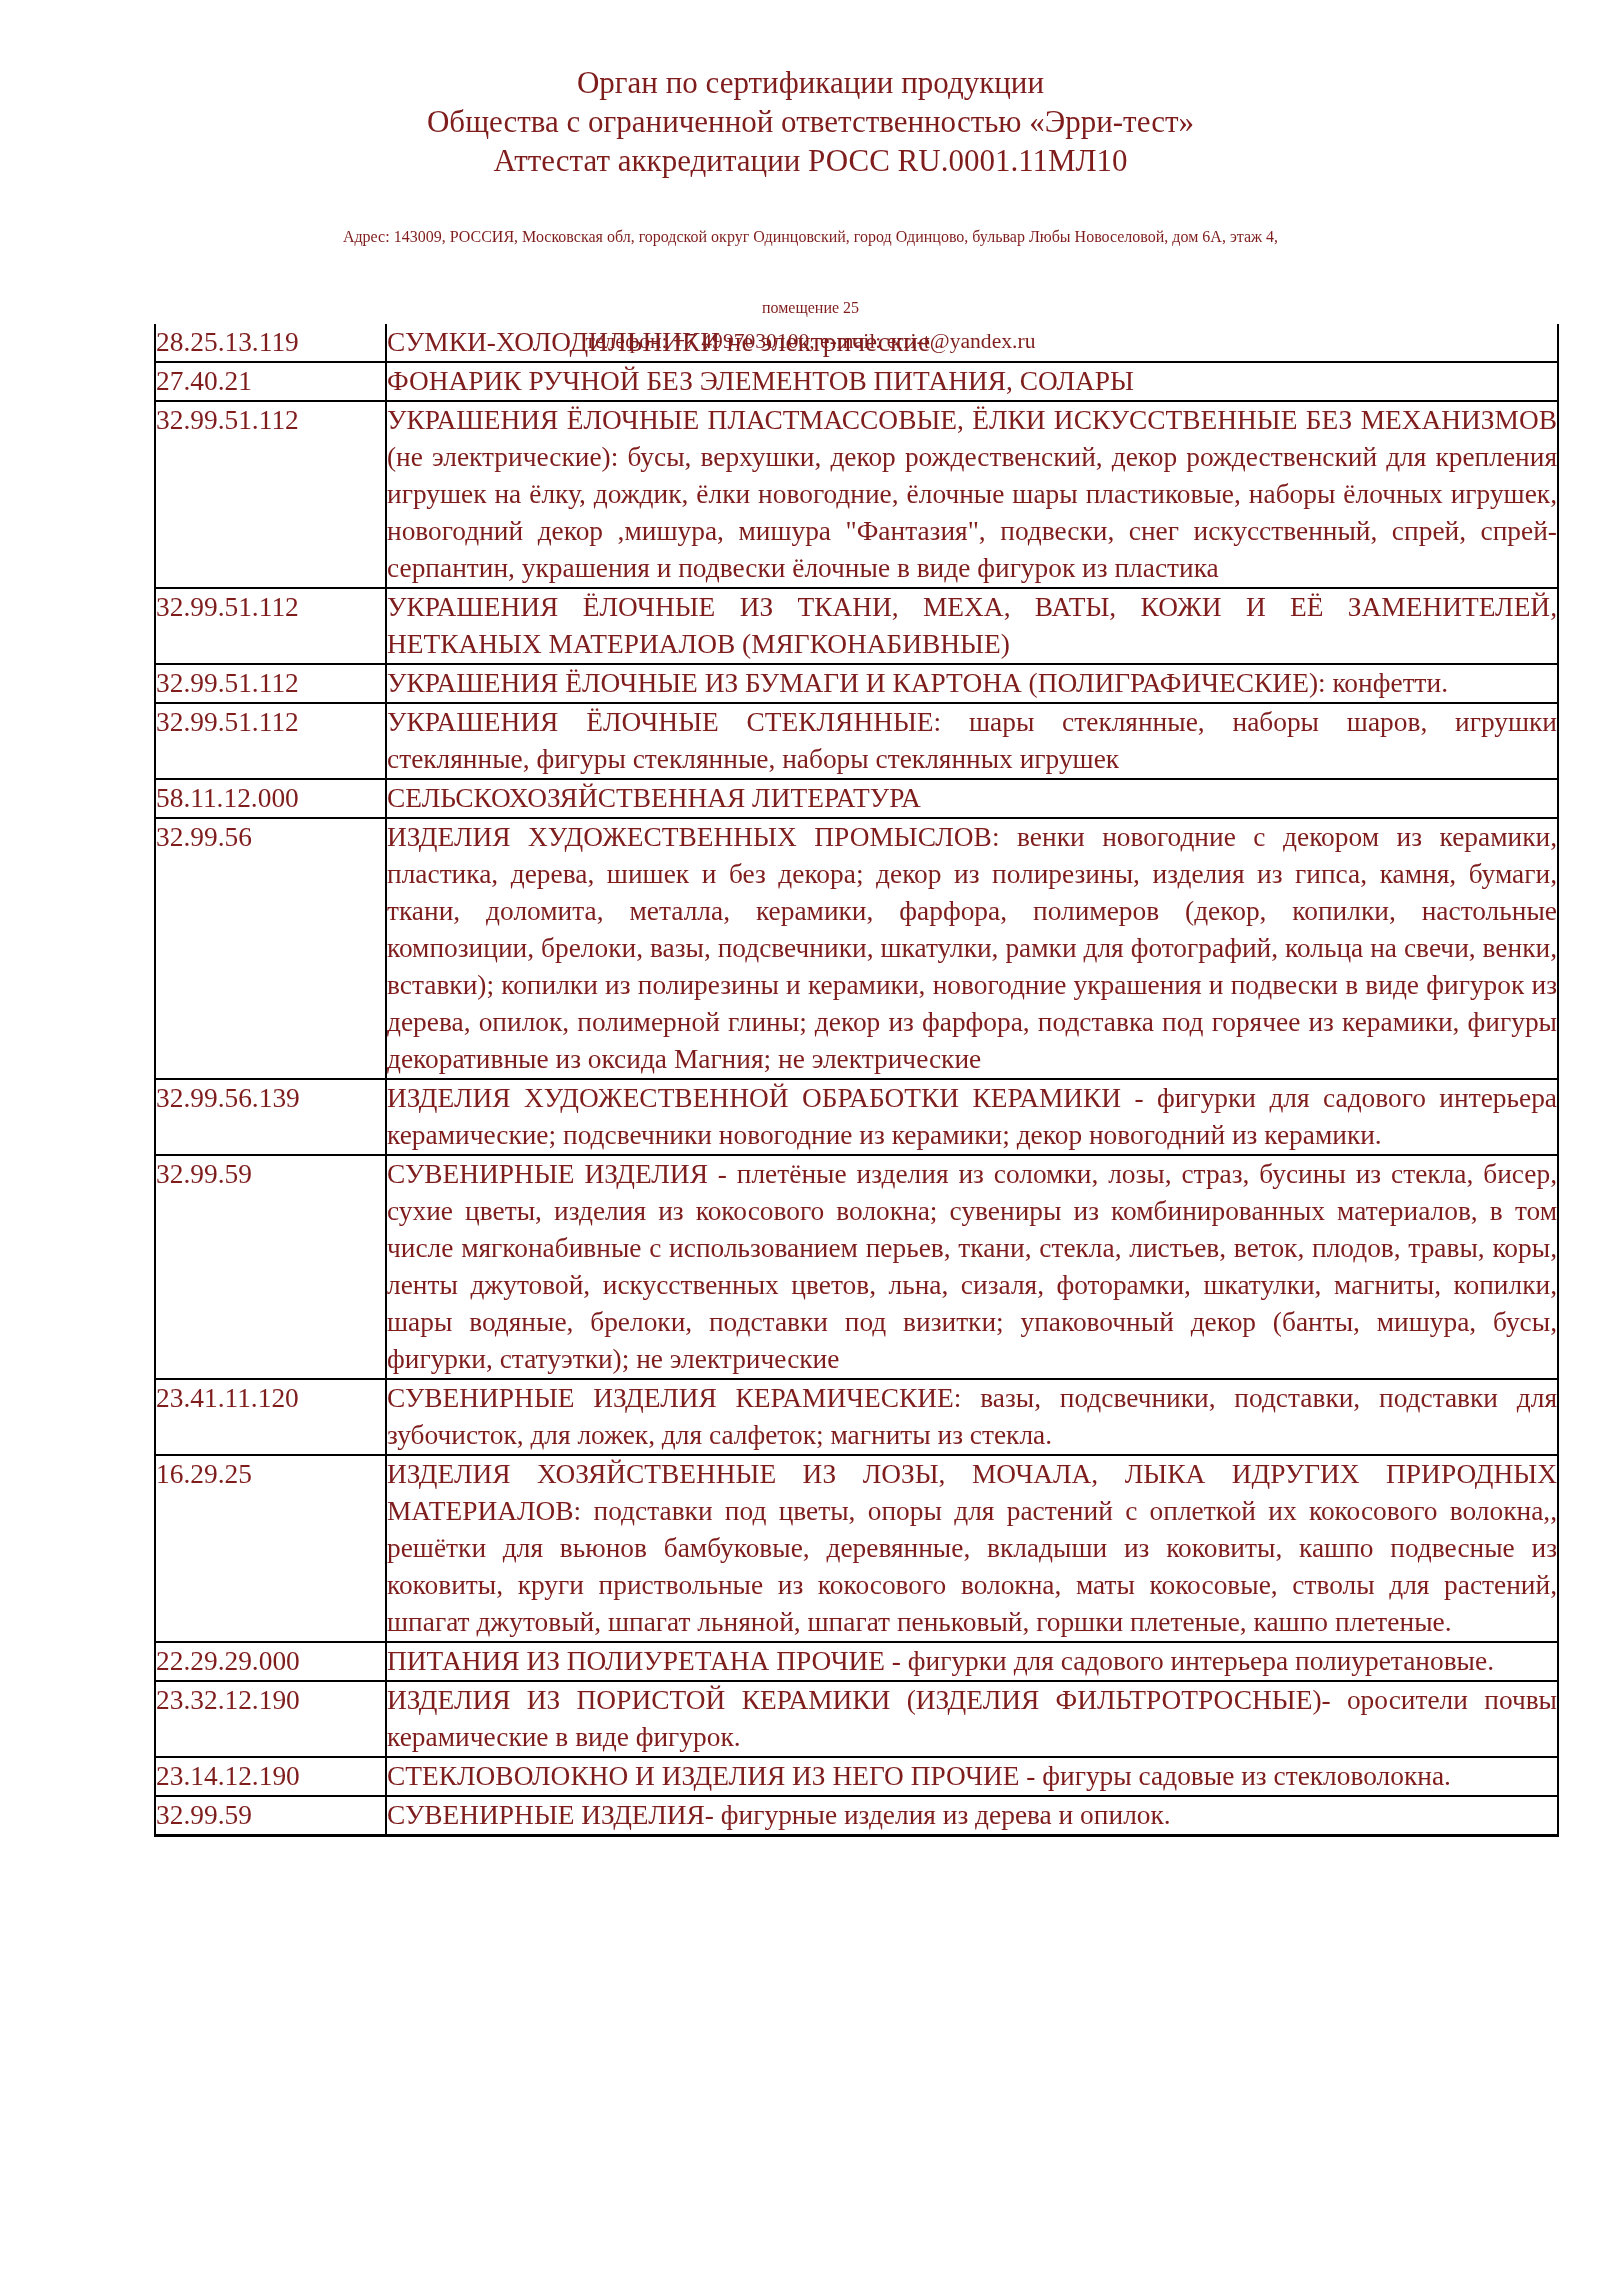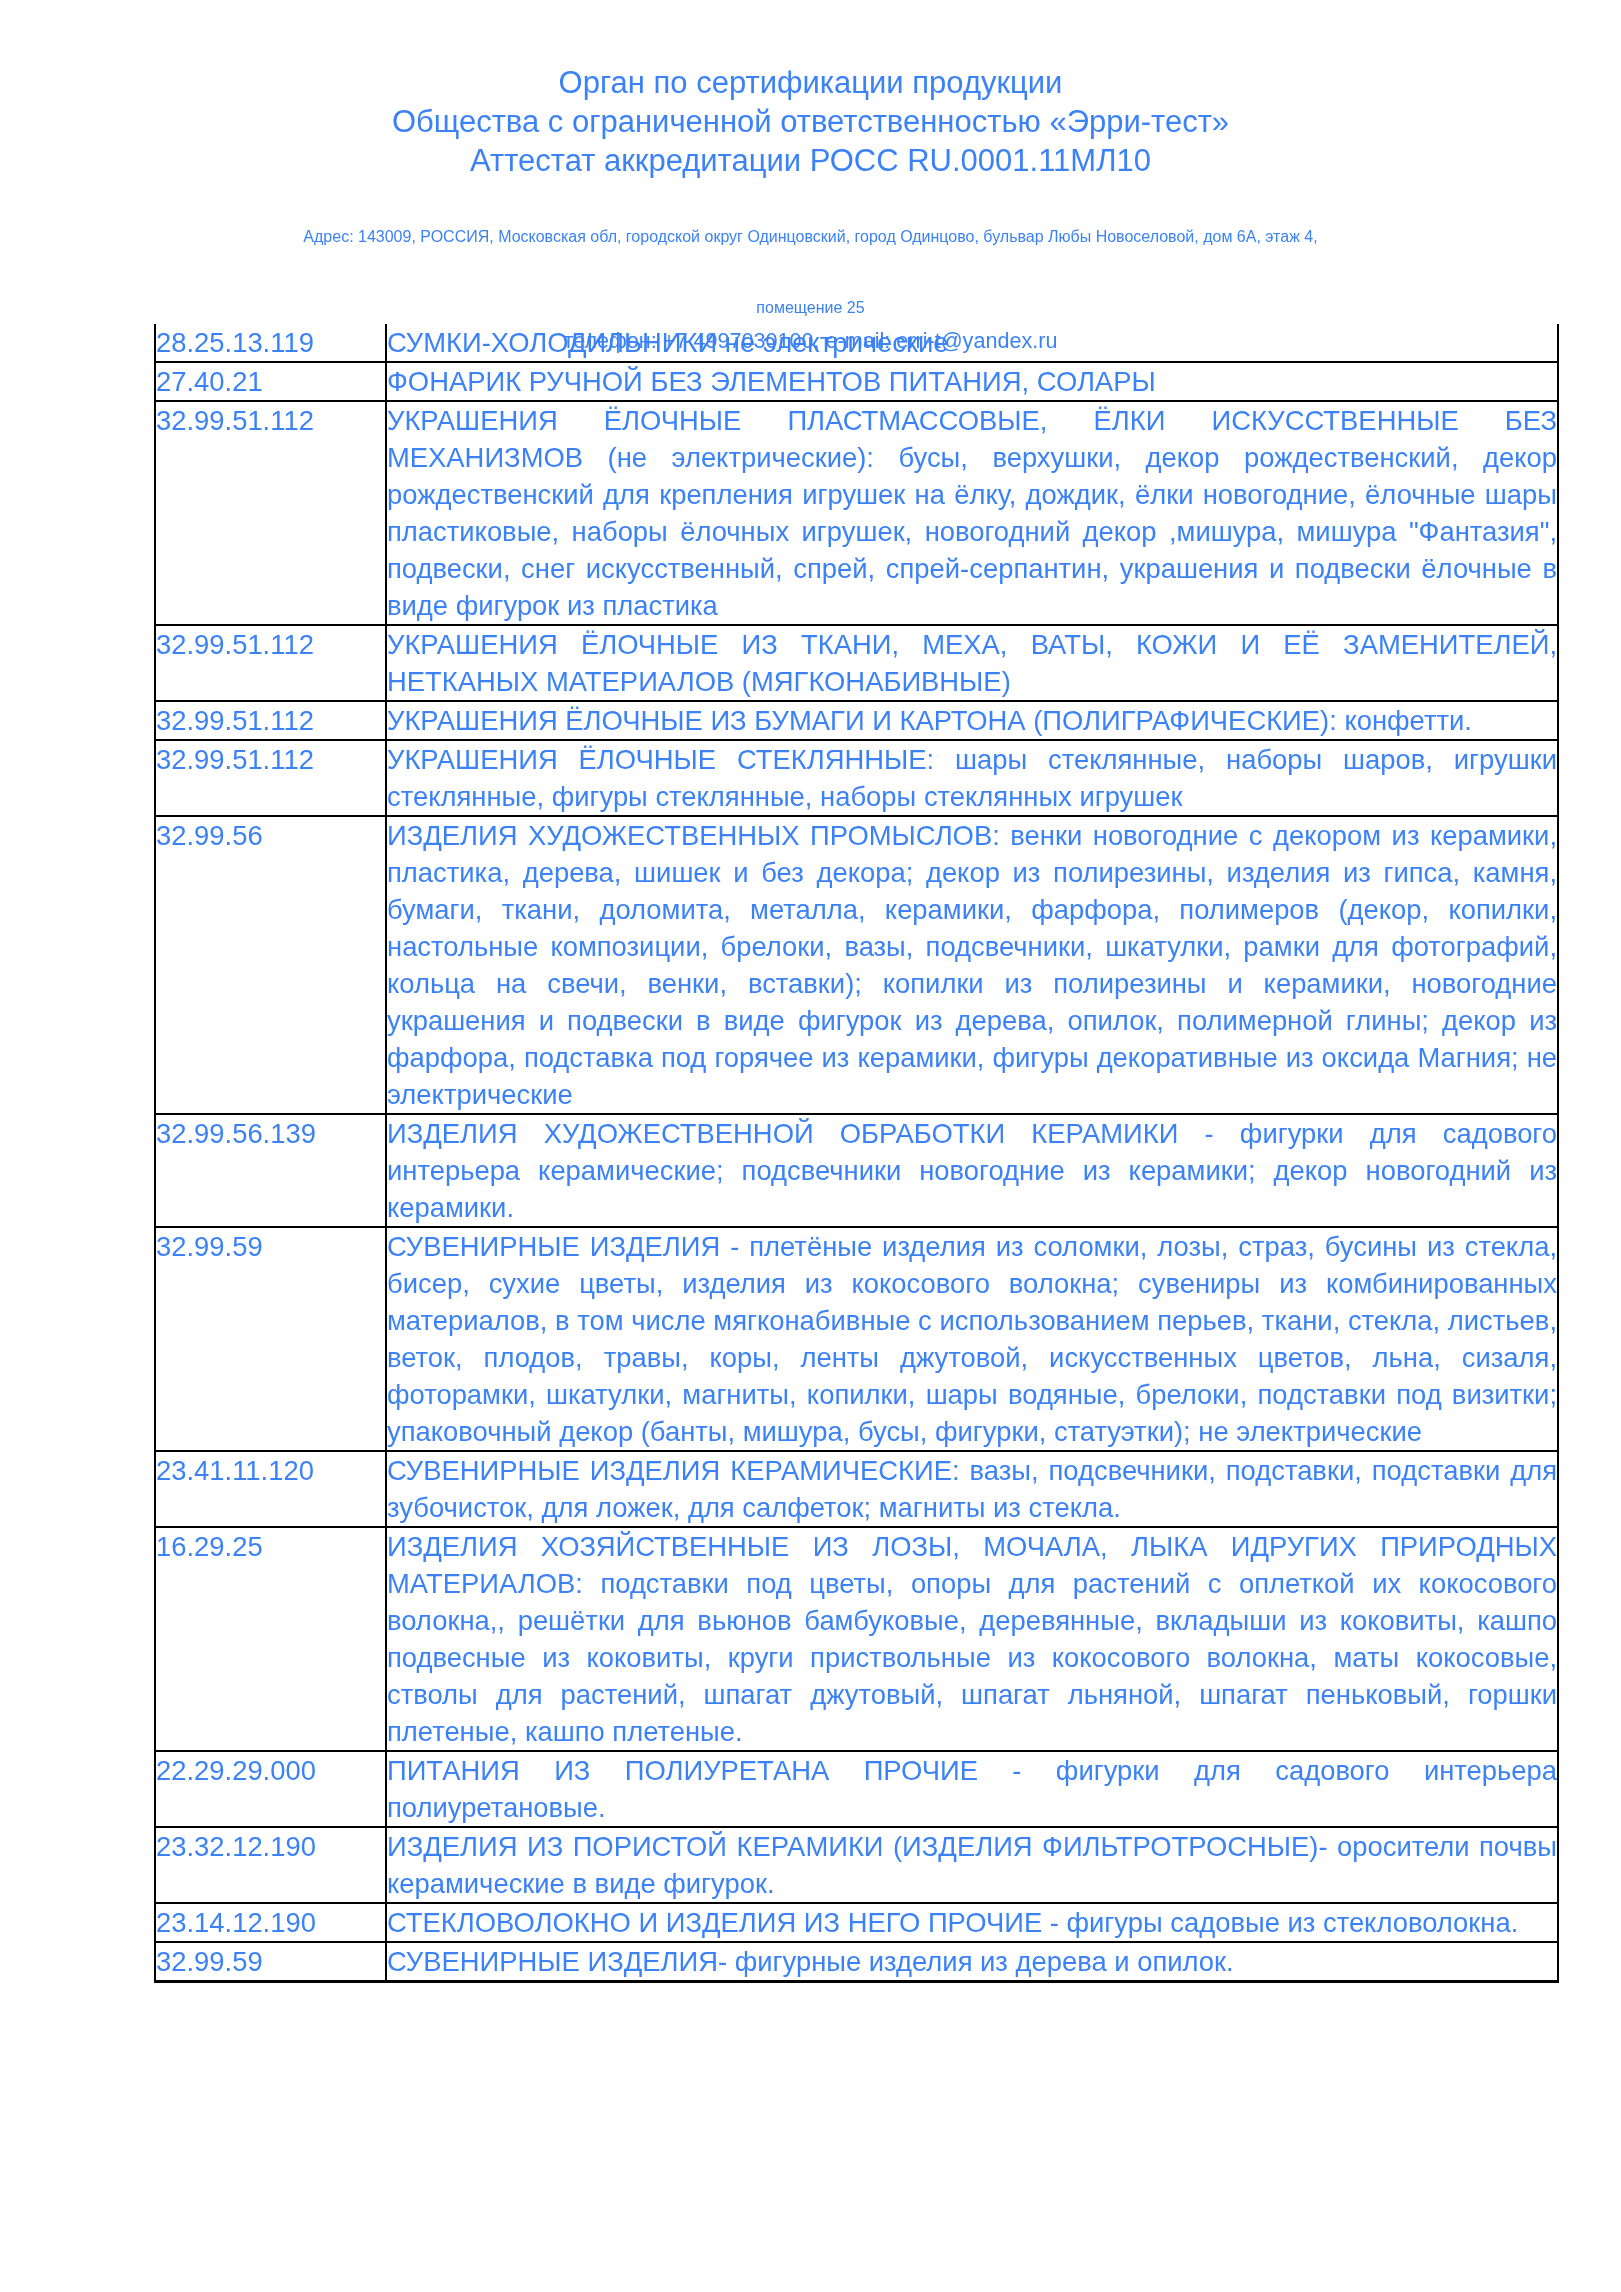--- a/index.html
+++ b/index.html
@@ -5,22 +5,22 @@
   html, body {
     margin: 0;
     padding: 0;
     background: #ffffff;
   }
   .page {
     position: relative;
     width: 1621px;
     height: 2211px;
     background: #ffffff;
-    color: #3b82f6;
-    font-family: Liberation Sans, sans-serif;
+    color: #7f1d1d;
+    font-family: Liberation Serif, serif;
     overflow: hidden;
   }
   .doc-header {
     position: absolute;
     top: 63px;
     left: 0;
     width: 1621px;
     text-align: center;
   }
   .doc-header .org-line {
@@ -110,20 +110,24 @@
         </tr>
         <tr>
           <td class="code-cell">32.99.51.112</td>
           <td class="desc-cell">УКРАШЕНИЯ ЁЛОЧНЫЕ ИЗ БУМАГИ И КАРТОНА (ПОЛИГРАФИЧЕСКИЕ): конфетти.</td>
         </tr>
         <tr>
           <td class="code-cell">32.99.51.112</td>
           <td class="desc-cell">УКРАШЕНИЯ ЁЛОЧНЫЕ СТЕКЛЯННЫЕ: шары стеклянные, наборы шаров, игрушки стеклянные, фигуры стеклянные, наборы стеклянных игрушек</td>
         </tr>
         <tr>
+          <td class="code-cell">58.11.12.000</td>
+          <td class="desc-cell">СЕЛЬСКОХОЗЯЙСТВЕННАЯ ЛИТЕРАТУРА</td>
+        </tr>
+        <tr>
           <td class="code-cell">32.99.56</td>
           <td class="desc-cell">ИЗДЕЛИЯ ХУДОЖЕСТВЕННЫХ ПРОМЫСЛОВ: венки новогодние с декором из керамики, пластика, дерева, шишек и без декора; декор из полирезины, изделия из гипса, камня, бумаги, ткани, доломита, металла, керамики, фарфора, полимеров (декор, копилки, настольные композиции, брелоки, вазы, подсвечники, шкатулки, рамки для фотографий, кольца на свечи, венки, вставки); копилки из полирезины и керамики, новогодние украшения и подвески в виде фигурок из дерева, опилок, полимерной глины; декор из фарфора, подставка под горячее из керамики, фигуры декоративные из оксида Магния; не электрические</td>
         </tr>
         <tr>
           <td class="code-cell">32.99.56.139</td>
           <td class="desc-cell">ИЗДЕЛИЯ ХУДОЖЕСТВЕННОЙ ОБРАБОТКИ КЕРАМИКИ - фигурки для садового интерьера керамические; подсвечники новогодние из керамики; декор новогодний из керамики.</td>
         </tr>
         <tr>
           <td class="code-cell">32.99.59</td>
           <td class="desc-cell">СУВЕНИРНЫЕ ИЗДЕЛИЯ - плетёные изделия из соломки, лозы, страз, бусины из стекла, бисер, сухие цветы, изделия из кокосового волокна; сувениры из комбинированных материалов, в том числе мягконабивные с использованием перьев, ткани, стекла, листьев, веток, плодов, травы, коры, ленты джутовой, искусственных цветов, льна, сизаля, фоторамки, шкатулки, магниты, копилки, шары водяные, брелоки, подставки под визитки; упаковочный декор (банты, мишура, бусы, фигурки, статуэтки); не электрические</td>

